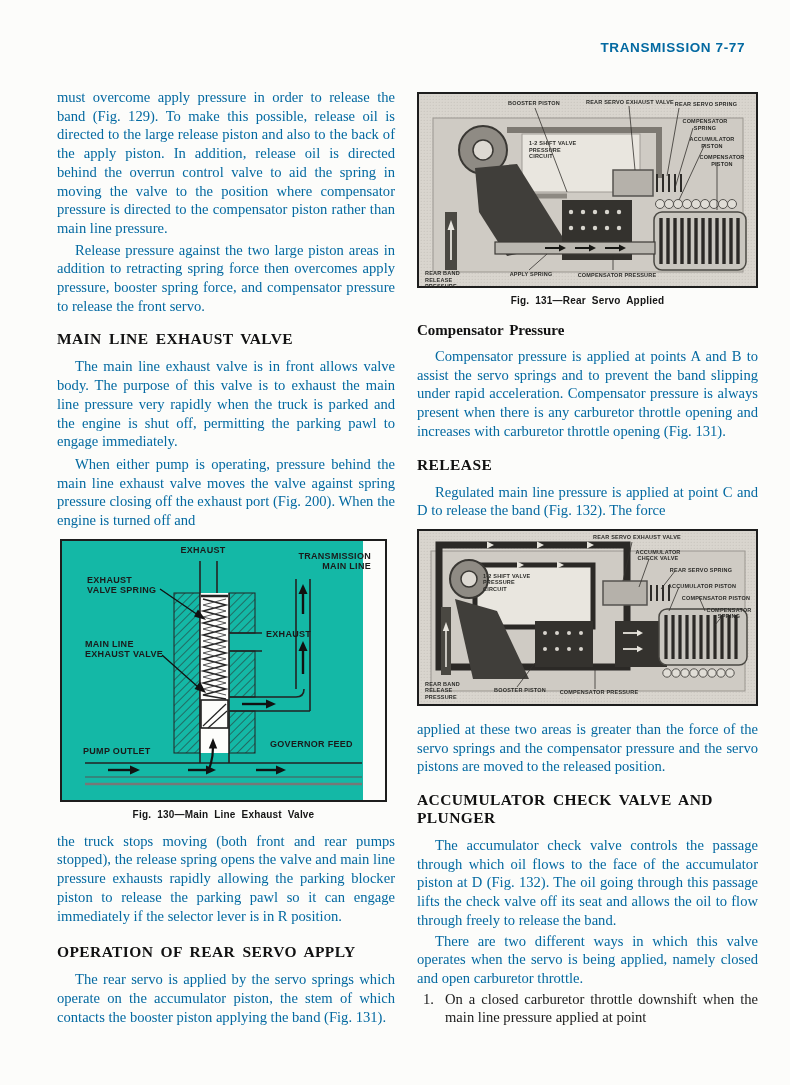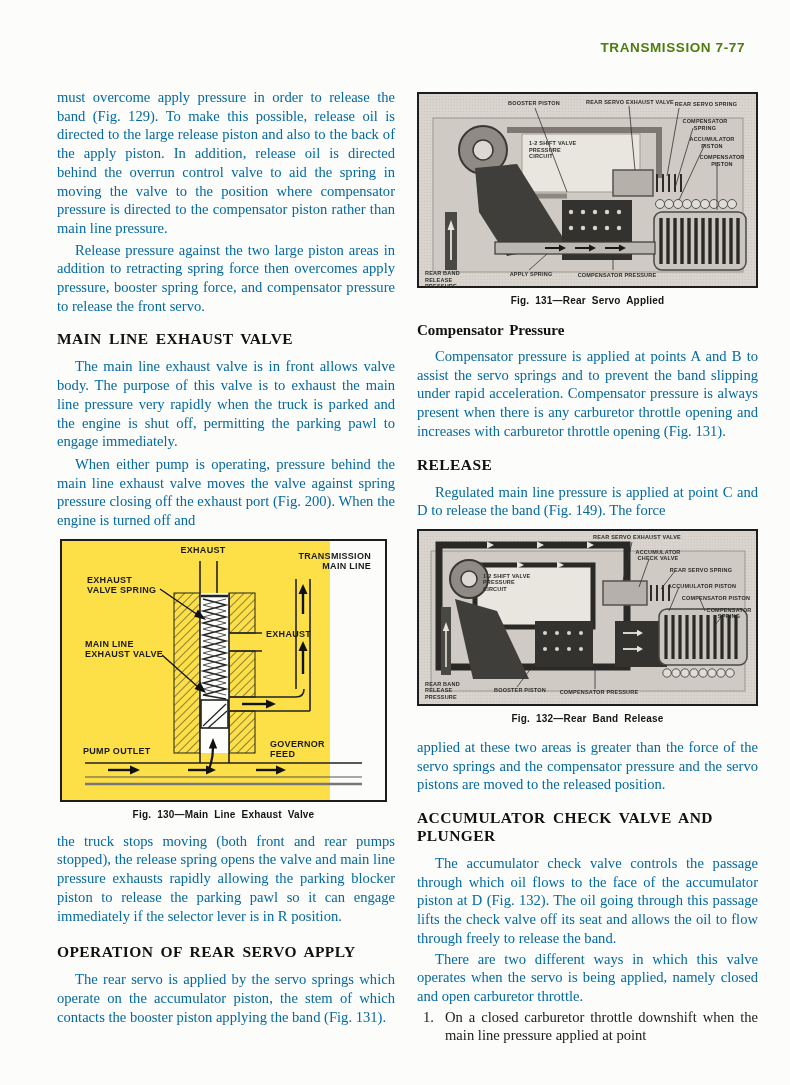--- a/index.html
+++ b/index.html
@@ -5,21 +5,21 @@
   html,body { margin:0; padding:0; background:#9a9a9a; }
   .page {
     position:relative; width:790px; height:1085px;
     background:#fcfcfa; color:#1b1b1b;
     font-family:"Liberation Serif", serif;
     overflow:hidden;
   }
   .page-header {
     position:absolute; top:40px; right:45px;
     font-family:"Liberation Sans", sans-serif;
-    font-weight:bold; font-size:13.5px; letter-spacing:.6px; color:#4d7c0f;
+    font-weight:bold; font-size:13.5px; letter-spacing:.6px; color:#0369a1;
   }
   .col { position:absolute; top:88px; }
   .col-left  { left:57px;  width:338px; }
   .col-right { left:417px; width:341px; }
 
   p.body {
     margin:0 0 0 0; font-size:14.6px; line-height:18.7px;
     text-align:justify; color:#0369a1;
   }
   p.body.indent { text-indent:18px; }
@@ -36,21 +36,21 @@
 
   .figure { position:relative; }
   .fig-caption {
     font-family:"Liberation Sans", sans-serif; font-weight:bold;
     font-size:10px; text-align:center; letter-spacing:.2px;
     word-spacing:3px; color:#151515; margin-top:7px;
   }
 
   
   .fig130 { margin:9px 0 2px 3px; width:327px; }
-  .fig130-box { position:relative; width:270px; height:263px; background:#fde047; }
+  .fig130-box { position:relative; width:303px; height:263px; background:#14b8a6; }
   .fig130 .dlabel {
     position:absolute; font-family:"Liberation Sans", sans-serif;
     font-weight:bold; font-size:9px; line-height:10.5px;
     letter-spacing:.3px; color:#1a1a1a;
   }
 
   
   .photo-box { position:relative; background:#d8d4cd; }
   .fig131 { margin:4px 0 2px 0; width:341px; }
   .fig131 .photo-box { width:341px; height:196px; }
@@ -285,21 +285,21 @@
         <div class="flabel" style="left:160px; top:180px; width:80px">COMPENSATOR PRESSURE</div>
         <div class="flabel" style="left:8px; top:178px; width:56px; text-align:left">REAR BAND RELEASE PRESSURE</div>
       </div>
       <div class="fig-caption">Fig. 131—Rear Servo Applied</div>
     </div>
 
     <h3 class="sub">Compensator Pressure</h3>
     <p class="body indent">Compensator pressure is applied at points A and B to assist the servo springs and to prevent the band slipping under rapid acceleration. Compensator pressure is always present when there is any carburetor throttle opening and increases with carburetor throttle opening (Fig. 131).</p>
 
     <h2 class="section">RELEASE</h2>
-    <p class="body indent">Regulated main line pressure is applied at point C and D to release the band (Fig. 149). The force</p>
+    <p class="body indent">Regulated main line pressure is applied at point C and D to release the band (Fig. 132). The force</p>
 
     <div class="figure fig132">
       <div class="photo-box">
         <svg width="341" height="177" viewBox="0 0 341 177">
           <rect x="0" y="0" width="341" height="177" fill="#d9d5ce"></rect>
           <rect x="0" y="0" width="341" height="177" fill="url(#ht1)" opacity="0.6"></rect>
           <rect x="1" y="1" width="339" height="175" fill="none" stroke="#1d1d1d" stroke-width="2"></rect>
           <rect x="14" y="22" width="314" height="140" fill="#cfcbc4" stroke="#9a968f" stroke-width="1"></rect>
 
           <rect x="22" y="16" width="188" height="122" fill="none" stroke="#2b2926" stroke-width="7"></rect>
@@ -392,21 +392,20 @@
         <div class="flabel" style="left:212px; top:20px; width:58px">ACCUMULATOR CHECK VALVE</div>
         <div class="flabel" style="left:242px; top:38px; width:84px">REAR SERVO SPRING</div>
         <div class="flabel" style="left:250px; top:54px; width:70px">ACCUMULATOR PISTON</div>
         <div class="flabel" style="left:264px; top:66px; width:70px">COMPENSATOR PISTON</div>
         <div class="flabel" style="left:288px; top:78px; width:48px">COMPENSATOR SPRING</div>
         <div class="flabel" style="left:66px; top:44px; width:52px; text-align:left">1-2 SHIFT VALVE PRESSURE CIRCUIT</div>
         <div class="flabel" style="left:8px; top:152px; width:56px; text-align:left">REAR BAND RELEASE PRESSURE</div>
         <div class="flabel" style="left:72px; top:158px; width:62px">BOOSTER PISTON</div>
         <div class="flabel" style="left:142px; top:160px; width:80px">COMPENSATOR PRESSURE</div>
       </div>
-      <div class="fig-caption">Fig. 132—Rear Band Release</div>
     </div>
 
     <p class="body" style="margin-top:14px">applied at these two areas is greater than the force of the servo springs and the compensator pressure and the servo pistons are moved to the released position.</p>
 
     <h2 class="section">ACCUMULATOR CHECK VALVE AND PLUNGER</h2>
     <p class="body indent">The accumulator check valve controls the passage through which oil flows to the face of the accumulator piston at D (Fig. 132). The oil going through this passage lifts the check valve off its seat and allows the oil to flow through freely to release the band.</p>
     <p class="body indent">There are two different ways in which this valve operates when the servo is being applied, namely closed and open carburetor throttle.</p>
 
     <div class="list-item">
       <span class="num">1.</span>

